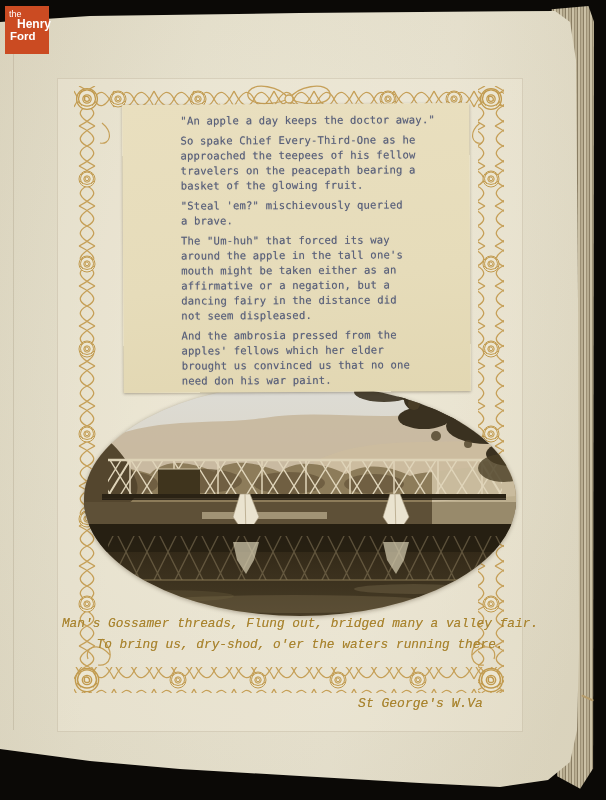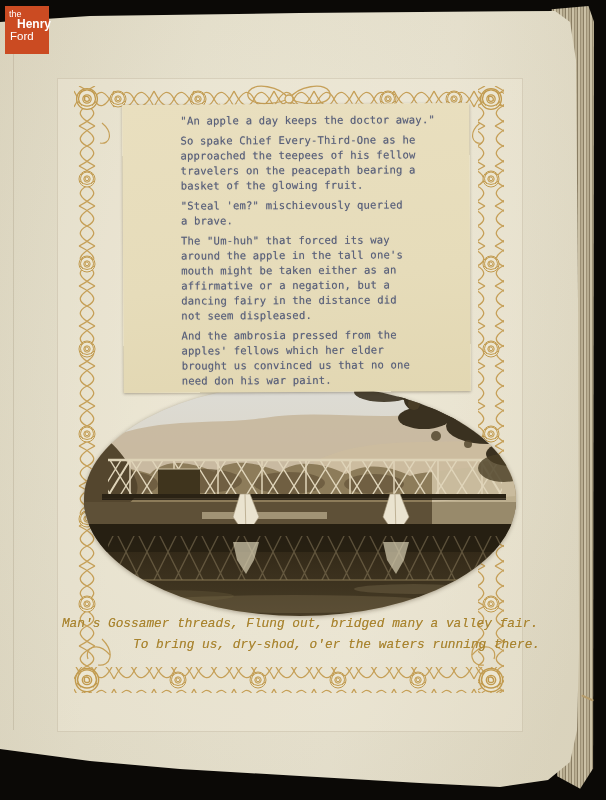--- a/index.html
+++ b/index.html
@@ -20,21 +20,21 @@
   .crease{position:absolute;left:13px;top:40px;width:1px;height:690px;background:rgba(90,70,40,.14);}
 
   .thread{position:absolute;left:581px;top:697px;width:13px;height:2px;background:#b69d6c;
     transform:rotate(24deg);border-radius:1px;}
 
   
   #logo{position:absolute;left:5px;top:6px;width:44px;height:48px;background:#cb4b22;
     color:#fff;line-height:1;padding:3px 0 16px 3px;box-sizing:border-box;}
   #logo .the{font-size:9px;display:block;margin:1px 0 0 1px;}
   #logo .henry{font-size:12px;font-weight:bold;display:block;margin:-1px 0 0 9px;}
-  #logo .ford{font-size:11.5px;font-weight:normal;display:block;margin:1px 12px 0 2px;}
+  #logo .ford{font-size:11.5px;font-weight:bold;display:block;margin:1px 12px 0 2px;}
 
   
   #sheet{position:absolute;left:57px;top:78px;width:466px;height:654px;
     background:rgba(243,238,222,.35);border:1px solid rgba(120,100,70,.16);box-sizing:border-box;}
   #frame-svg{position:absolute;left:0;top:0;}
 
   
   #note{position:absolute;left:123px;top:104px;width:347px;height:288px;
     background:linear-gradient(175deg,#e9dfbf,#e6dcba 60%,#e2d7b2);
     box-shadow:0 1px 3px rgba(50,35,15,.35);transform:rotate(-.3deg);
@@ -45,21 +45,21 @@
 
   
   #photo{position:absolute;left:84px;top:384px;width:432px;height:232px;border-radius:50%;
     overflow:hidden;box-shadow:inset 0 0 18px rgba(70,50,25,.35),0 1px 4px rgba(40,25,10,.35);}
   #photo svg{display:block;}
 
   
   .hand{font-family:Liberation Mono, monospace;font-style:italic;color:#a9842f;
     text-shadow:0 0 .5px rgba(169,132,47,.6);}
   #caption1{position:absolute;left:60px;top:616px;width:480px;text-align:center;font-size:12.8px;}
-  #caption2{position:absolute;left:60px;top:637px;width:480px;text-align:right;font-size:12.8px;}
+  #caption2{position:absolute;left:60px;top:637px;width:480px;text-align:center;font-size:12.8px;}
   #location{position:absolute;left:348px;top:696px;width:145px;text-align:center;font-size:13px;}
 </style>
 </head>
 <body>
 
 <div id="stage">
 
   <div id="page-stack"></div>
 
   <div id="page">
@@ -236,15 +236,16 @@
 dancing fairy in the distance did
 not seem displeased.</p>
     <p>And the ambrosia pressed from the
 apples' fellows which her elder
 brought us convinced us that no one
 need don his war paint.</p>
   </div>
 
   <div id="caption1" class="hand">Man's Gossamer threads, Flung out, bridged many a valley fair.</div>
   <div id="caption2" class="hand">To bring us, dry-shod, o'er the waters running there.</div>
+  <div id="location" class="hand">St George's W.Va</div>
 
   <div class="thread"></div>
 </div>
 
 </body></html>

